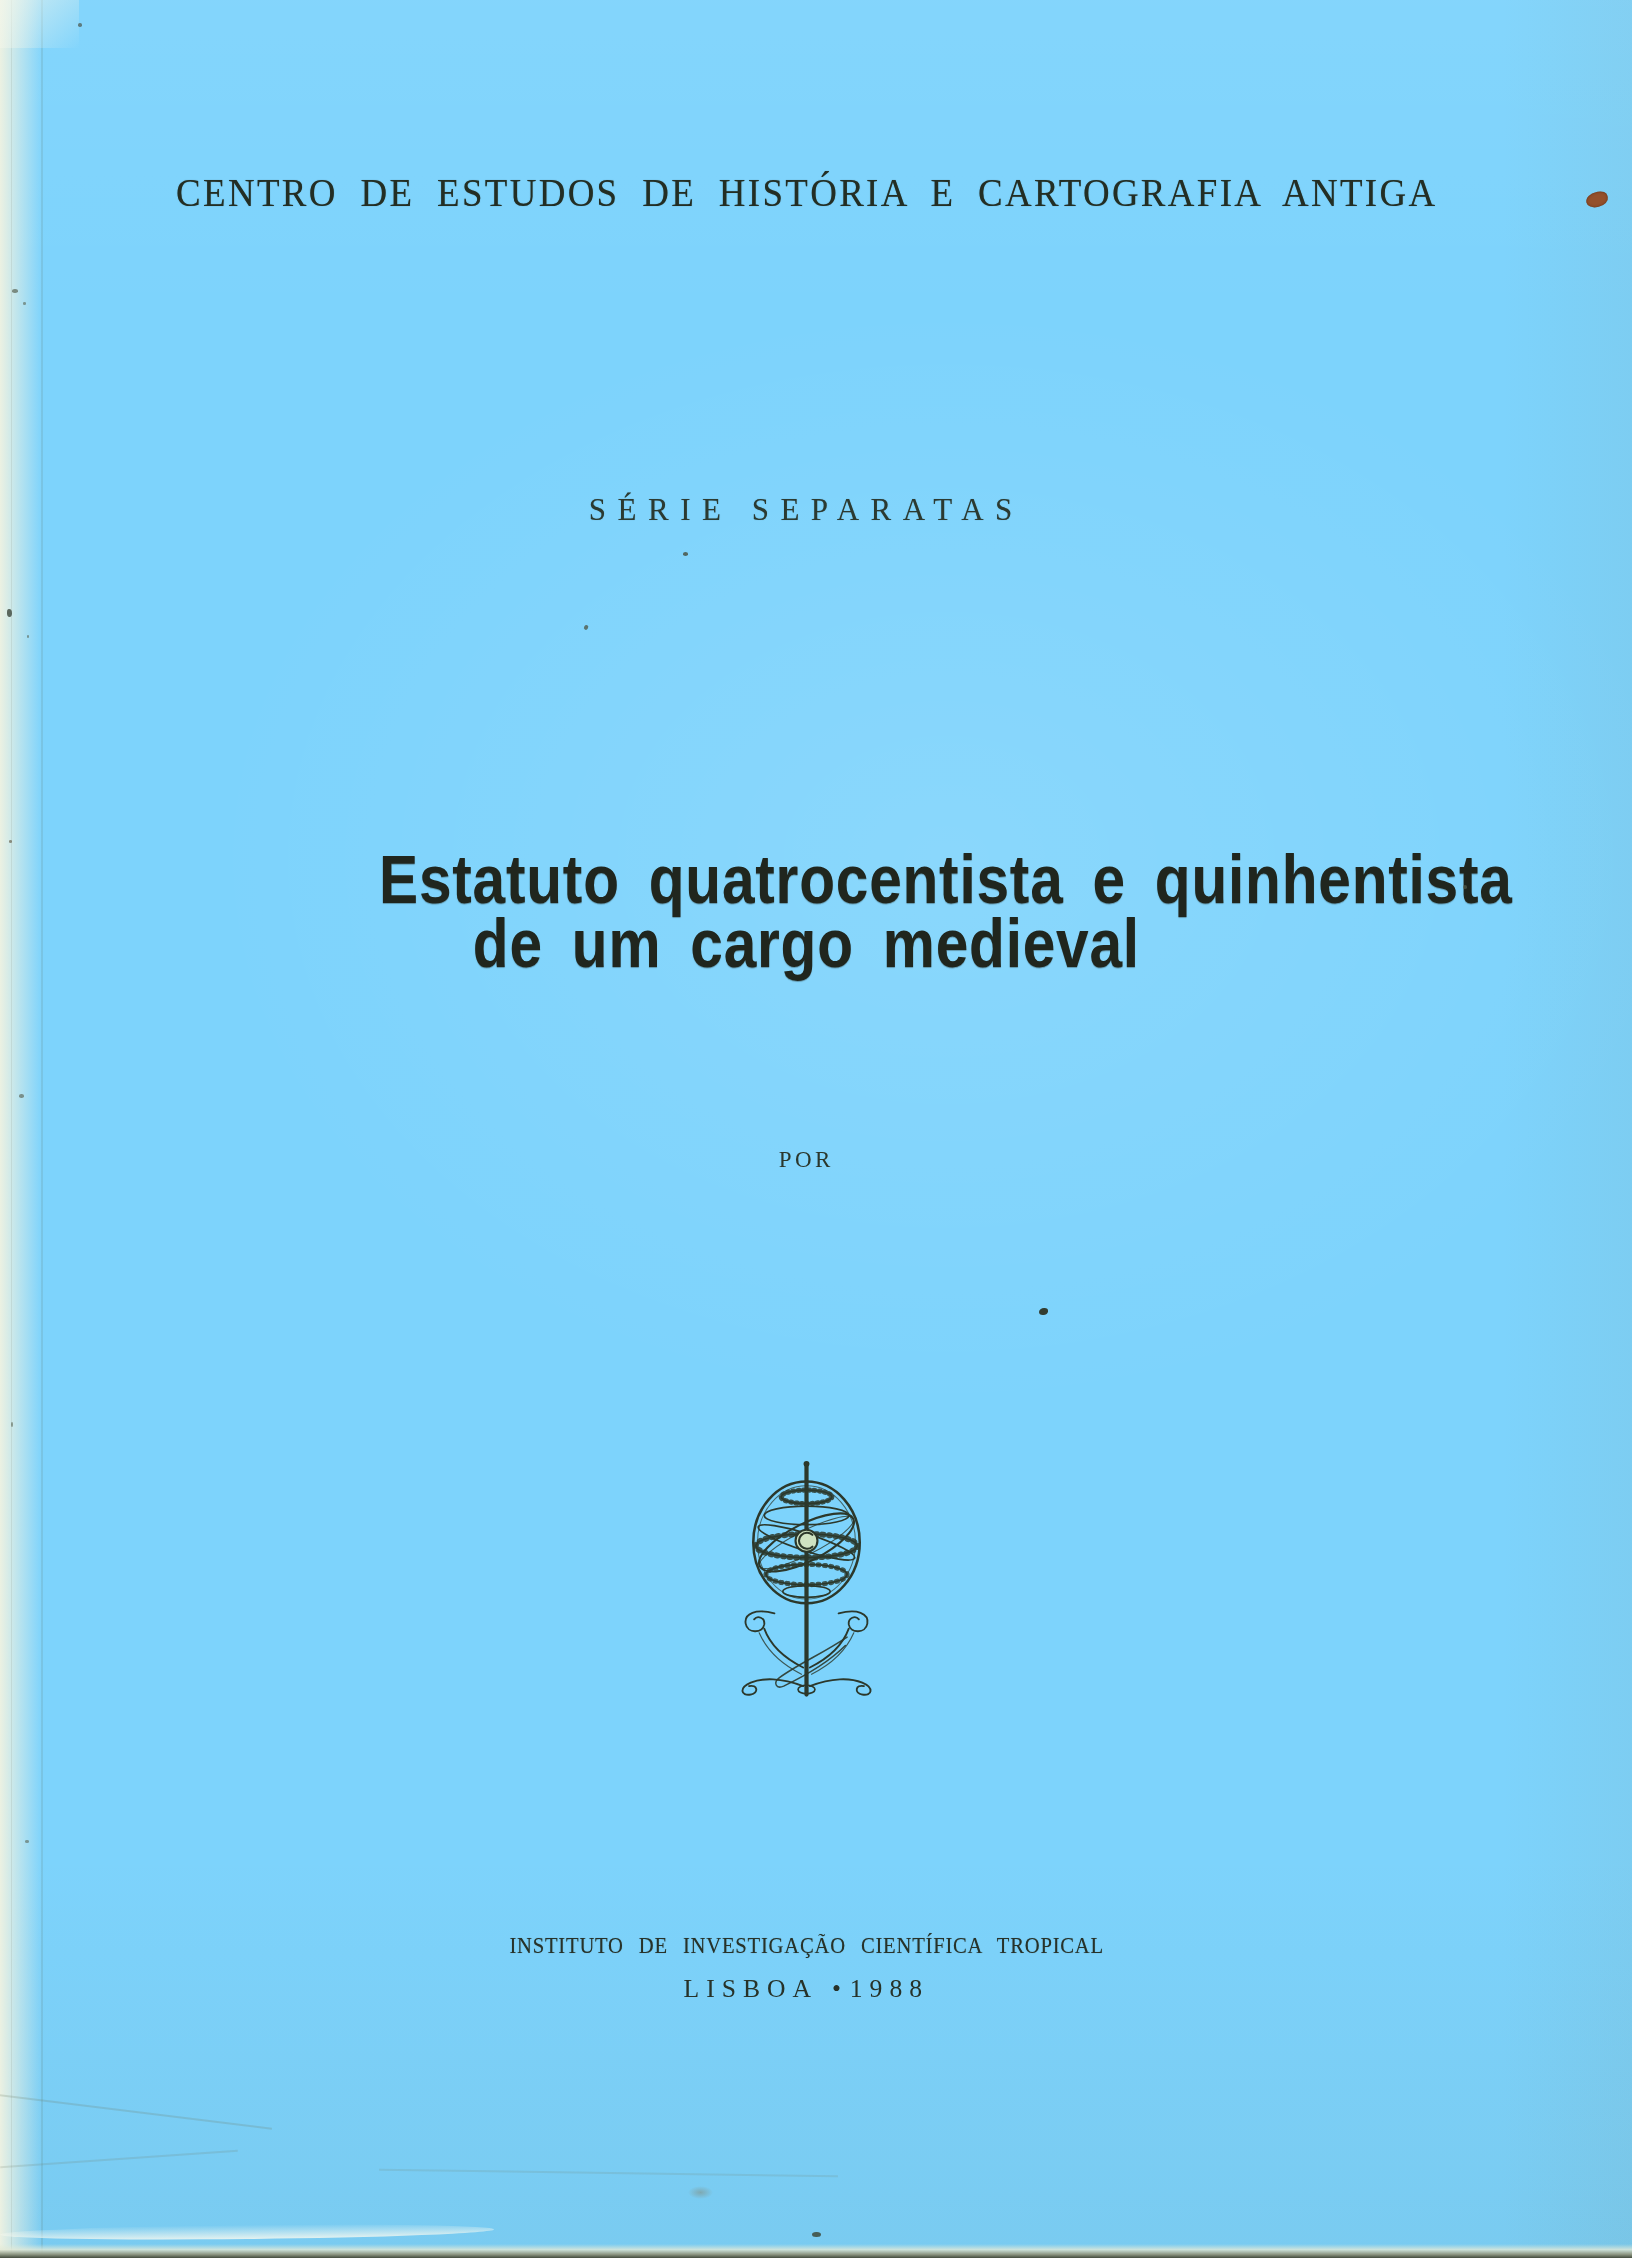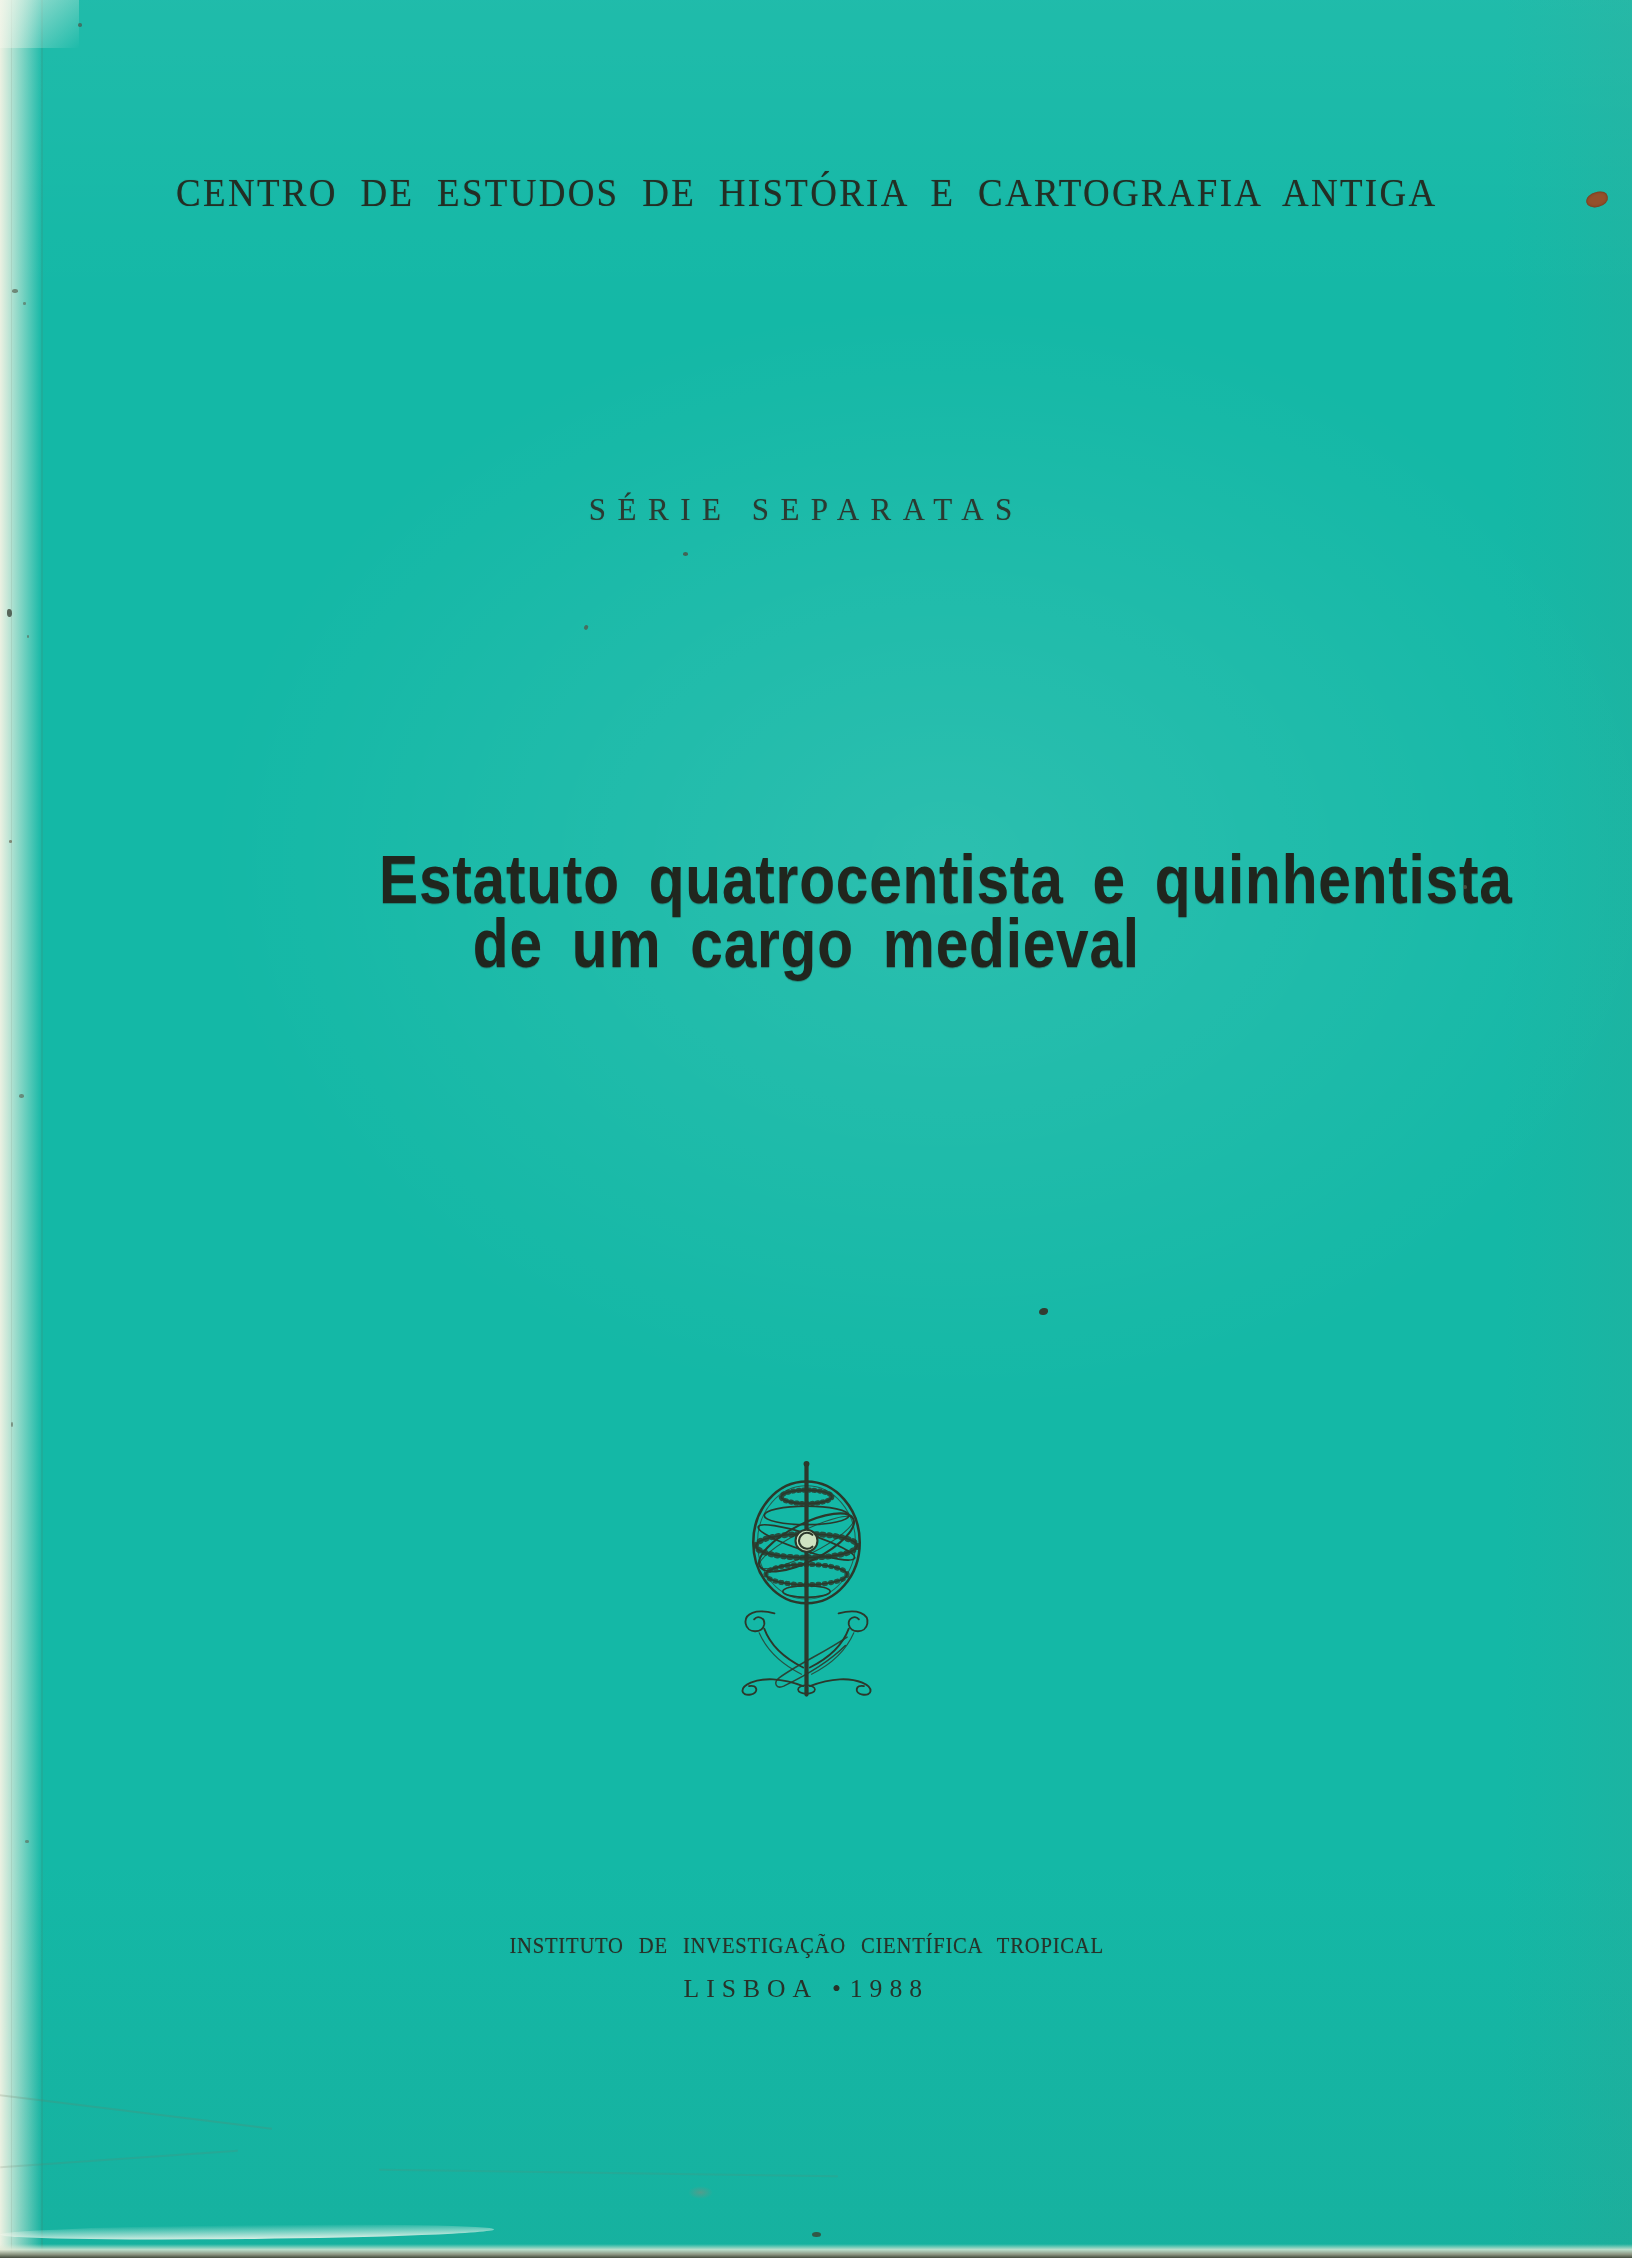--- a/index.html
+++ b/index.html
@@ -1,17 +1,17 @@
 <!DOCTYPE html>
 <html style="font-size:14px"><head>
 <meta charset="utf-8">
 <style>
   html,body{margin:0;padding:0;}
   body{width:1632px;height:2258px;font-family:"Liberation Serif",serif;}
-  .page{position:relative;width:1632px;height:2258px;background:#14b8a6;overflow:hidden;}
+  .page{position:relative;width:1632px;height:2258px;background:#7dd3fc;overflow:hidden;}
   
   .page::before{content:"";position:absolute;inset:0;pointer-events:none;
     background:
       radial-gradient(1059px 794px at 58% 38%, rgba(255,255,255,0.10), rgba(255,255,255,0) 70%),
       linear-gradient(180deg, rgba(255,255,255,0.05) 0%, rgba(0,0,0,0) 14%, rgba(0,0,0,0) 82%, rgba(60,70,50,0.06) 100%),
       linear-gradient(90deg, rgba(255,255,255,0.0) 92%, rgba(120,130,105,0.07) 100%);}
   .content{position:absolute;inset:0;padding-right:19.4px;}
   .line{position:absolute;left:0;right:19.4px;text-align:center;white-space:nowrap;color:#2a352a;}
   .line > span{display:inline-block;}
   
@@ -76,20 +76,23 @@
       <span>SÉRIE SEPARATAS</span>
     </div>
 
     <div class="line title-line title-2">
       <span>Estatuto quatrocentista e quinhentista</span>
     </div>
     <div class="line title-line title-3">
       <span>de um cargo medieval</span>
     </div>
 
+    <div class="line por">
+      <span>POR</span>
+    </div>
 
     <svg class="emblem" viewBox="0 0 200 300" xmlns="http://www.w3.org/2000/svg">
       <g stroke="#2c382b" fill="none" stroke-linecap="round">
 
         <line x1="100" y1="10" x2="100" y2="282" stroke-width="5"></line>
         <circle cx="100" cy="9" r="3.5" fill="#2c382b" stroke="none"></circle>
 
         <ellipse cx="100" cy="102" rx="63" ry="72" stroke-width="3"></ellipse>
         <ellipse cx="100" cy="102" rx="58" ry="67" stroke-width="1.2" opacity="0.7"></ellipse>
 

